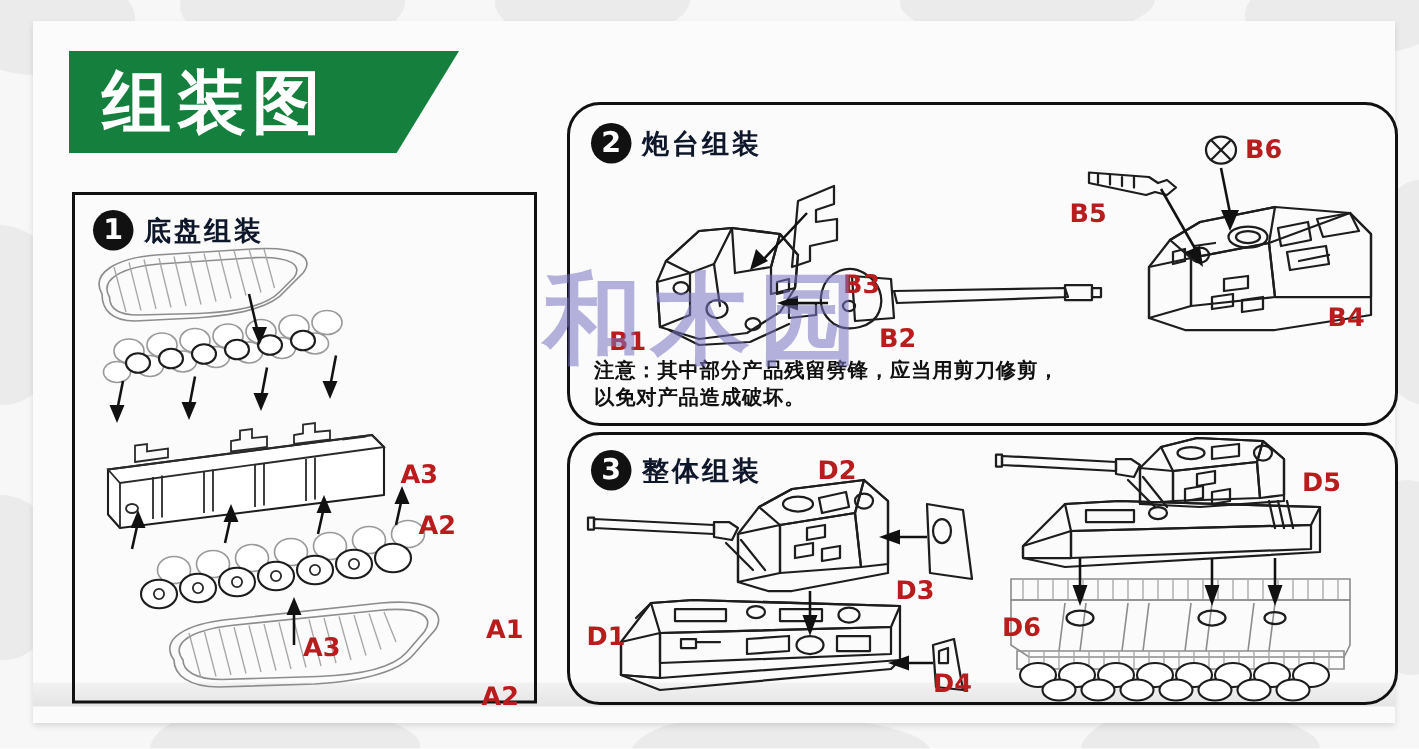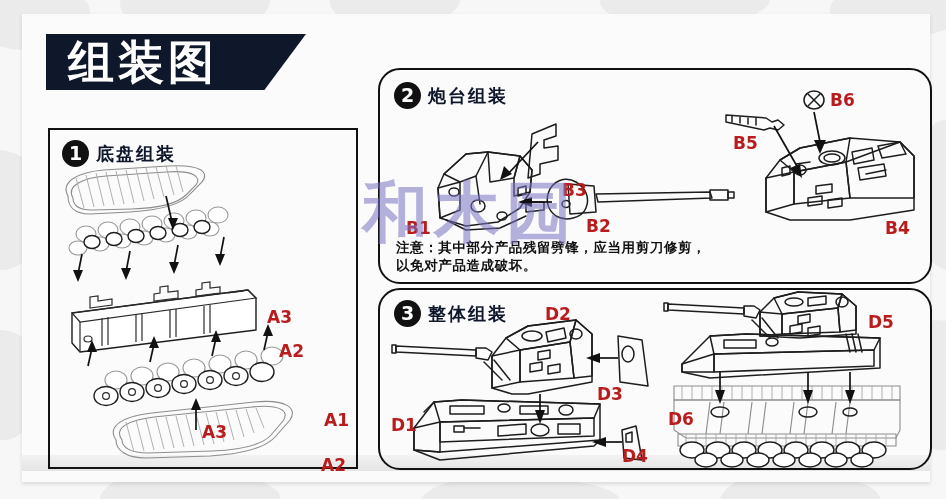--- a/index.html
+++ b/index.html
@@ -33,22 +33,22 @@
     position: absolute;
     left: 22px; top: 455px;
     width: 908px; height: 16px;
     background: linear-gradient(180deg,#f2f2f2,#e4e4e4);
   }
 
   
   .banner {
     position: absolute;
     left: 46px; top: 34px;
-    width: 260px; height: 56px;
-    background: #0f172a;
+    width: 260px; height: 68px;
+    background: #15803d;
     clip-path: polygon(0 0, 100% 0, 84% 100%, 0 100%);
     display: flex;
     align-items: center;
   }
   .banner-text {
     color: #ffffff;
     font-size: 46px;
     font-weight: bold;
     letter-spacing: 4px;
     margin-left: 22px;
@@ -408,23 +408,23 @@
         <path class="arw" d="M394 56 L418 98"></path>
           <path class="arwh" d="M410 98 L420 94 L422 108 Z"></path>
         <path class="arw" d="M434 42 L440 72"></path>
           <path class="arwh" d="M434 70 L446 70 L440 84 Z"></path>
       </g>
     </svg>
 
     <div class="plabel" style="left:182px;top:110px;">B3</div>
     <div class="plabel" style="left:26px;top:148px;">B1</div>
     <div class="plabel" style="left:206px;top:146px;">B2</div>
-    <div class="plabel" style="left:353px;top:63px;text-align:right;">B5</div>
+    <div class="plabel" style="left:333px;top:63px;text-align:right;">B5</div>
     <div class="plabel" style="left:450px;top:20px;">B6</div>
-    <div class="plabel" style="left:505px;top:148px;">B4</div>
+    <div class="plabel" style="left:505px;top:132px;">B4</div>
 
     <div class="note">
       <div>注意：其中部分产品残留劈锋，应当用剪刀修剪，</div>
       <div>以免对产品造成破坏。</div>
     </div>
   </div>
 
   <div class="panel rounded" id="panel3">
 
     <div class="panel-head">

